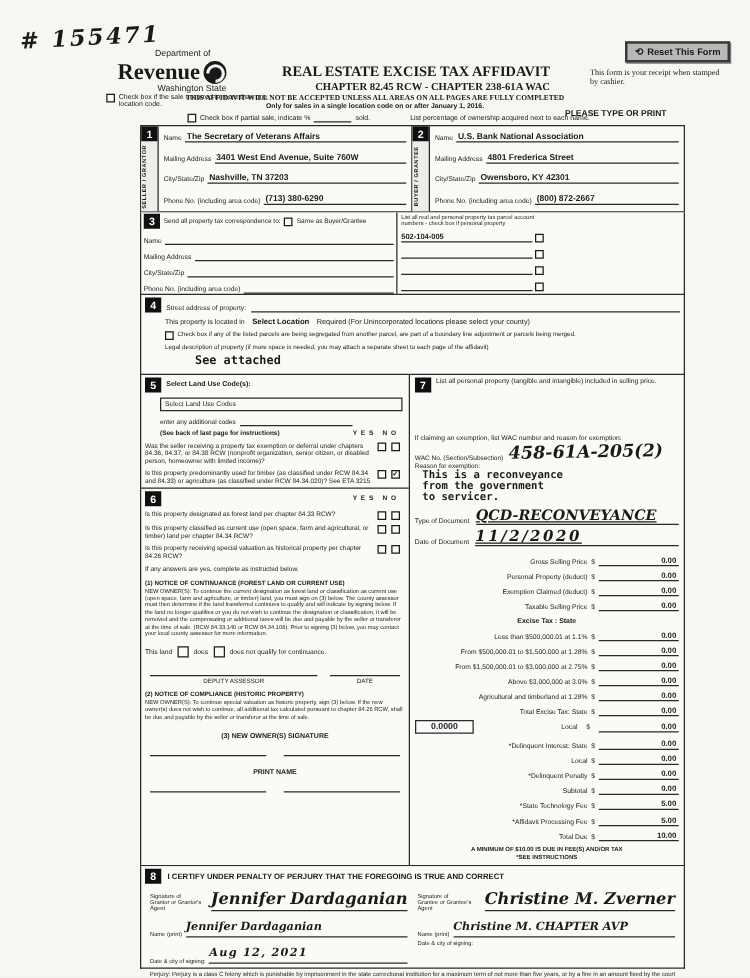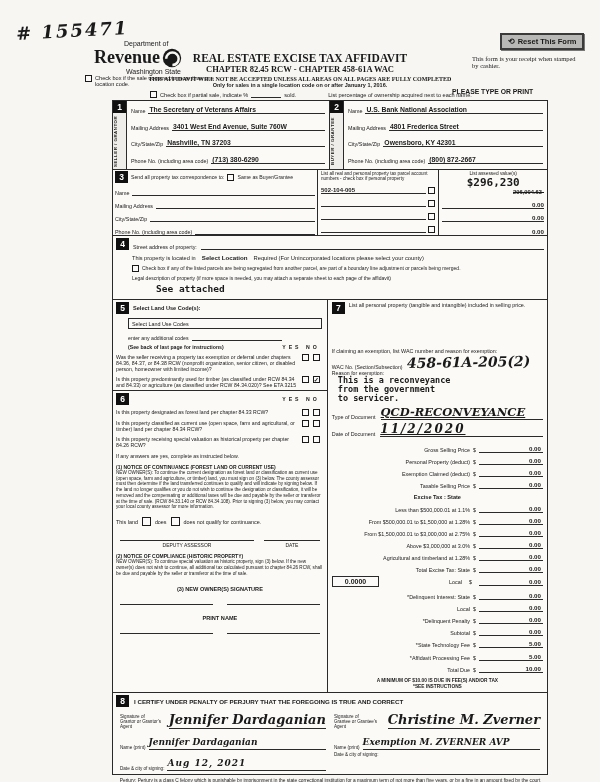--- a/index.html
+++ b/index.html
@@ -11,21 +11,21 @@
 
   .hw-number { position:absolute; left:16px; top:20px; font-size:18px; transform:rotate(-3deg); letter-spacing:2px; }
 
   .logo { position:absolute; left:94px; top:40px; width:130px; }
   .logo-deptof { font-size:7px; margin-left:30px; }
   .logo-line { display:flex; align-items:center; }
   .logo-rev { font-family:"Liberation Serif",serif; font-weight:bold; font-size:18px; }
   .logo-mark { width:20px; height:20px; margin-left:2px; }
   .logo-state { font-size:7px; margin-left:32px; }
 
-  .title-block { position:absolute; left:160px; top:52px; width:280px; text-align:center; }
+  .title-block { position:absolute; left:160px; top:52px; width:280px; text-align:right; }
   .title { font-family:"Liberation Serif",serif; font-weight:bold; font-size:11.5px; }
   .subtitle { font-family:"Liberation Serif",serif; font-weight:bold; font-size:8.5px; }
   .warn-block { position:absolute; left:70px; top:76px; width:460px; text-align:center; }
   .warning { font-size:6px; font-weight:bold; font-family:"Liberation Serif",serif; }
   .single-code { font-size:5.5px; font-weight:bold; }
 
   .receipt-note { position:absolute; left:472px; top:55px; width:105px; font-size:6.5px; font-family:"Liberation Serif",serif; }
   .type-print { position:absolute; left:452px; top:88px; font-size:6.8px; font-weight:bold; }
   .reset-btn { position:absolute; left:500px; top:33px; background:#b8b8b6; border:2px solid #3a3a3a; padding:2px 6px; font-size:7.5px; font-weight:bold; display:flex; align-items:center; gap:3px; box-shadow:1px 1px 0 #777; cursor:pointer; }
   .reset-icon { font-size:8px; }
@@ -154,21 +154,21 @@
       <svg class="logo-mark" viewBox="0 0 24 24">
         <circle cx="12" cy="12" r="11" fill="#181818"></circle>
         <path d="M5 13a7.5 7.5 0 1 1 7.5 7.5" stroke="#f7f6f3" stroke-width="3" fill="none"></path>
       </svg>
     </div>
     <div class="logo-state">Washington State</div>
   </div>
 
   <div class="title-block">
     <div class="title">REAL ESTATE EXCISE TAX AFFIDAVIT</div>
-    <div class="subtitle">CHAPTER 82.45 RCW - CHAPTER 458-61A WAC</div>
+    <div class="subtitle">CHAPTER 82.45 RCW - CHAPTER 238-61A WAC</div>
   </div>
   <div class="warn-block">
     <div class="warning">THIS AFFIDAVIT WILL NOT BE ACCEPTED UNLESS ALL AREAS ON ALL PAGES ARE FULLY COMPLETED</div>
     <div class="single-code">Only for sales in a single location code on or after January 1, 2016.</div>
   </div>
 
   <div class="receipt-note">This form is your receipt when stamped by cashier.</div>
   <div class="type-print">PLEASE TYPE OR PRINT</div>
   <div class="reset-btn">
     <span class="reset-icon">⟲</span>
@@ -277,28 +277,20 @@
             <span class="cb"></span>
           </div>
         <div class="prow">
             <span class="line"></span>
             <span class="cb"></span>
           </div>
         <div class="prow">
             <span class="line"></span>
             <span class="cb"></span>
           </div>
-      </div>
-      <div class="b-right">
-        <div class="b-right-hdr">List assessed value(s)</div>
-        <div class="assessed-new typed">$296,230</div>
-        <div class="assessed-old">296,904.63-</div>
-        <div class="vrow">0.00</div>
-        <div class="vrow">0.00</div>
-        <div class="vrow">0.00</div>
       </div>
     </div>
 
     <div class="rowC">
       <div class="c-top">
         <span class="badge">4</span>
         <span class="lbl">Street address of property:</span>
         <span class="blank" style="flex:1"></span>
       </div>
       <div class="c-located">
@@ -545,21 +537,21 @@
             <span class="sval-line"><span class="hdate hand">Aug 12, 2021</span></span>
           </div>
         </div>
         <div class="sig-col">
           <div class="srow">
             <span class="slabel2"><span>Signature of</span><br><span>Grantee or Grantee's Agent</span></span>
             <span class="sval-line"><span class="signature hand">Christine M. Zverner</span></span>
           </div>
           <div class="srow">
             <span class="slabel">Name (print)</span>
-            <span class="sval-line"><span class="hname hand">Exemption M. ZVERNER  AVP</span></span>
+            <span class="sval-line"><span class="hname hand">Christine M. CHAPTER  AVP</span></span>
           </div>
           <div class="srow">
             <span class="slabel">Date &amp; city of signing:</span>
           </div>
         </div>
       </div>
     </div>
 
     <div class="perjury">Perjury: Perjury is a class C felony which is punishable by imprisonment in the state correctional institution for a maximum term of not more than five years, or by a fine in an amount fixed by the court of not more than five thousand dollars ($5,000.00), or by both imprisonment and fine (RCW 9A.20.020 (1C)).</div>
 

